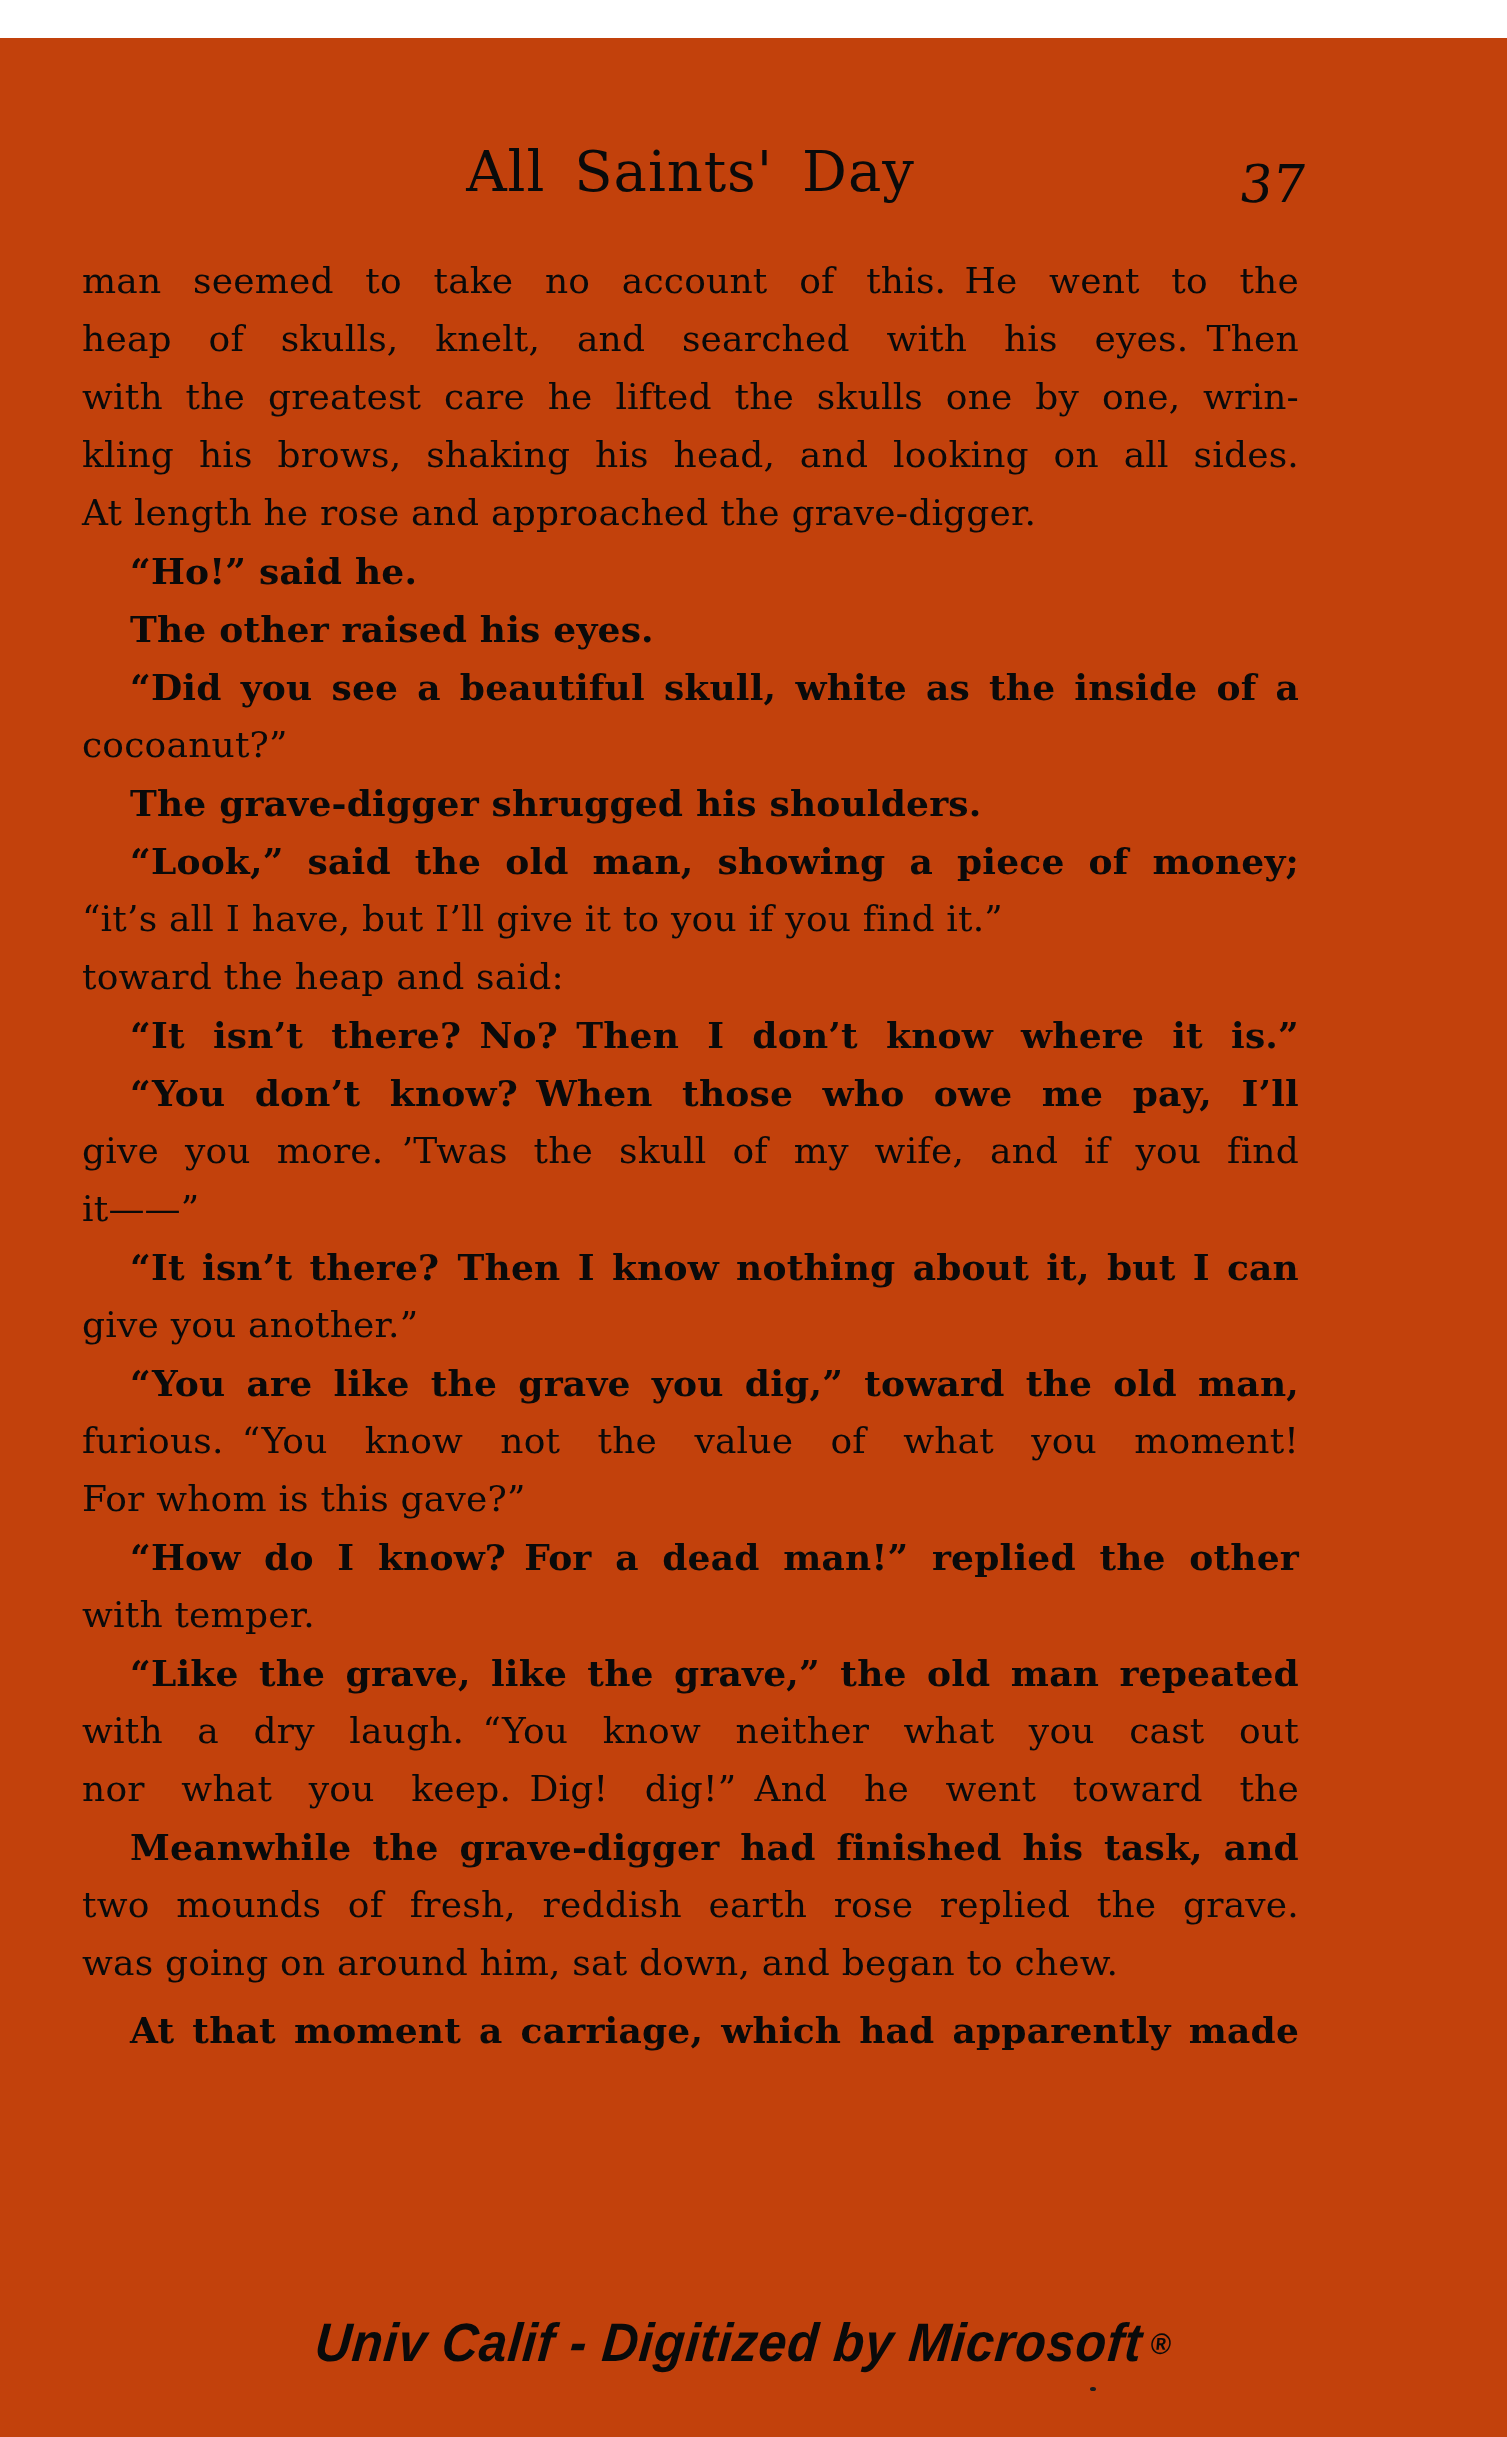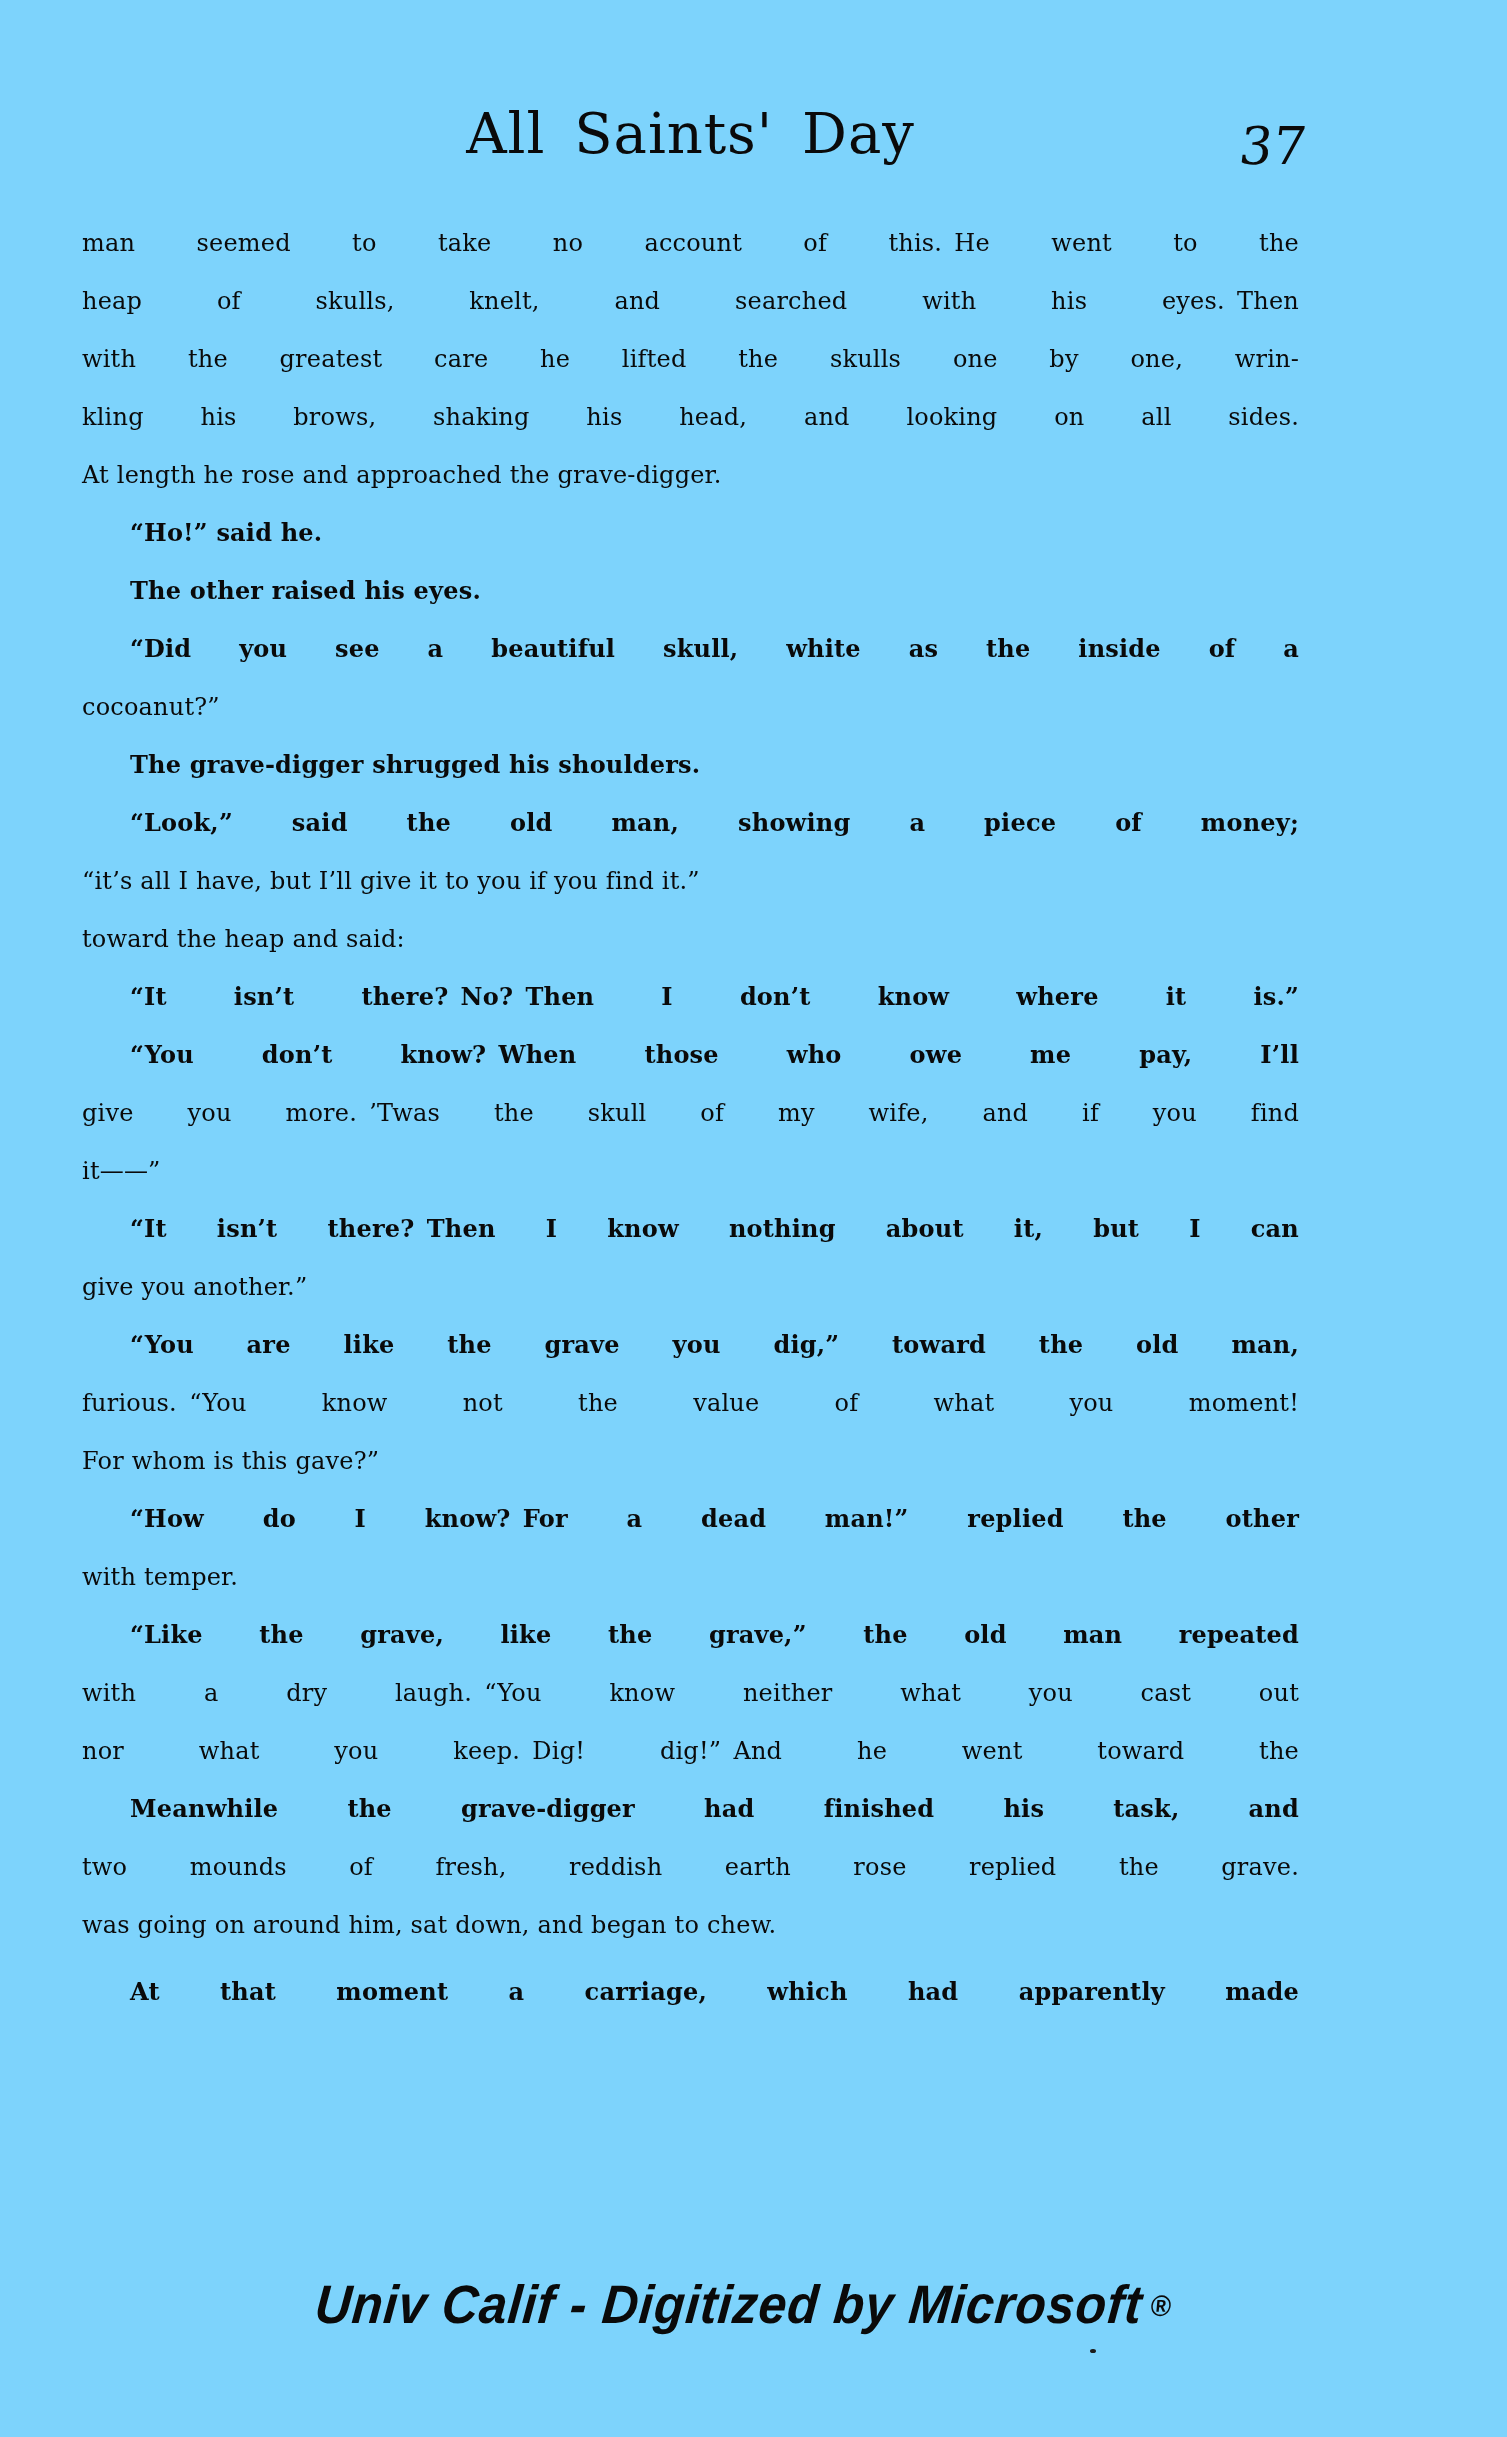--- a/index.html
+++ b/index.html
@@ -8,21 +8,22 @@
     height: 2438px;
     background: #ffffff;
     position: relative;
     overflow: hidden;
     font-family: "DejaVu Serif", serif;
     color: #0a0a0a;
   }
   .page {
     position: absolute;
     inset: 0;
-    background: #7dd3fc;
+    background: #c2410c;
+    margin-top: 38px;
   }
   
   .head-title {
     position: absolute;
     left: 82px;
     top: 106px;
     width: 1217px;
     text-align: center;
     font-size: 56px;
     line-height: 1;
@@ -41,21 +42,21 @@
     transform: skewX(-7deg);
   }
   
   .text-block {
     position: absolute;
     left: 82px;
     top: 214px;
     width: 1217px;
   }
   .line {
-    font-size: 24px;
+    font-size: 36px;
     line-height: 58px;
     text-align: justify;
     text-align-last: justify;
     letter-spacing: 0.2px;
   }
   .line.end { text-align-last: left; }
   .line.indent { text-indent: 48px; font-weight: bold; }
   .line.gap { margin-top: 8.7px; }
   
   .watermark {

